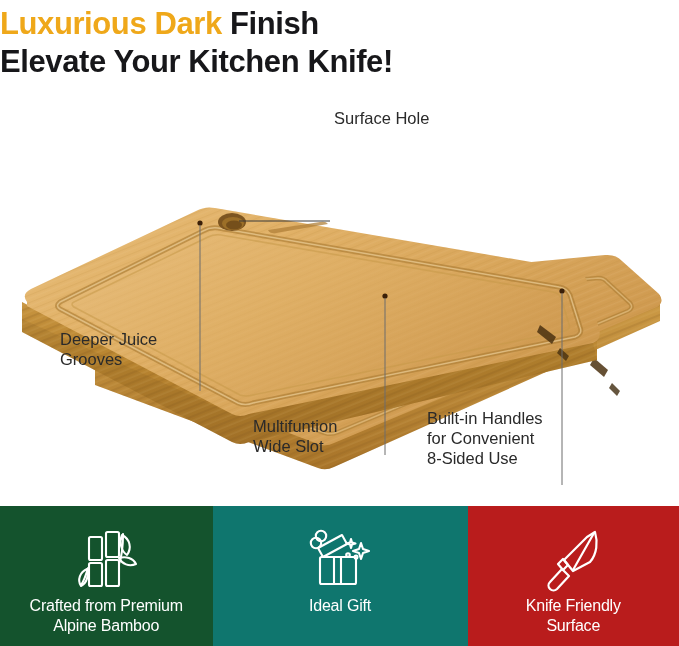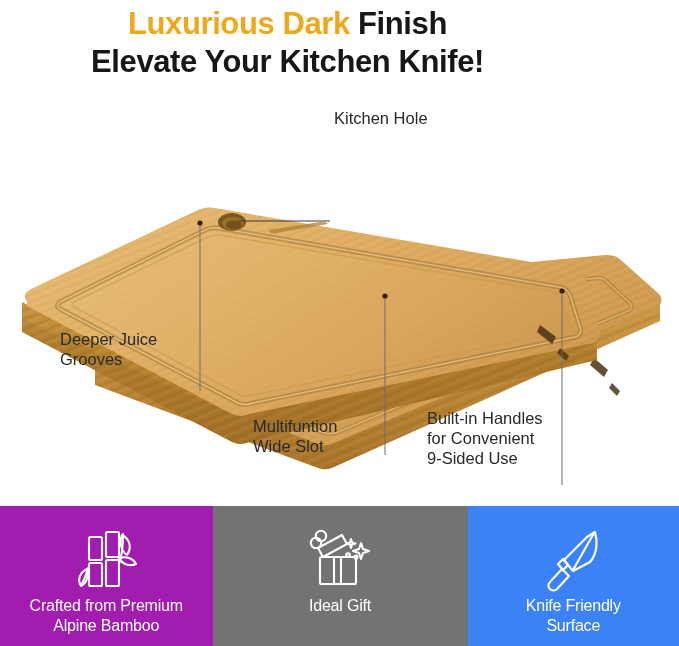--- a/index.html
+++ b/index.html
@@ -8,21 +8,20 @@
     background:#ffffff;
     font-family:"Liberation Sans", sans-serif;
     overflow:hidden;
     position:relative;
   }
   #page{position:relative;width:679px;height:646px;background:#fff;overflow:hidden;}
 
   
   .headline{
     position:absolute;left:0;top:0;width:575px;
-    text-align:center;
   }
   .hl-line1{
     font-size:31px;font-weight:bold;line-height:38px;
     letter-spacing:-0.4px;color:#17171a;
     margin-top:5px;white-space:nowrap;
   }
   .hl-accent{color:#efa81a;}
   .hl-line2{
     font-size:31px;font-weight:bold;line-height:38px;
     letter-spacing:-0.4px;color:#17171a;white-space:nowrap;
@@ -50,23 +49,23 @@
     position:absolute;left:0;top:506px;width:679px;height:140px;
     display:flex;
   }
   .fcell{
     position:relative;
     display:flex;flex-direction:column;
     align-items:center;justify-content:flex-start;
     padding-top:16px;
     box-sizing:border-box;
   }
-  .fcell.f1{width:215px;background:#a21caf;}
-  .fcell.f2{width:258px;background:#737373;}
-  .fcell.f3{width:214px;background:#3b82f6;}
+  .fcell.f1{width:215px;background:#14532d;}
+  .fcell.f2{width:258px;background:#0f766e;}
+  .fcell.f3{width:214px;background:#b91c1c;}
   .ficon{height:74px;display:flex;align-items:center;justify-content:center;}
   .flabel{
     color:#ffffff;font-size:16px;line-height:20px;
     text-align:center;font-weight:400;white-space:pre-line;
     letter-spacing:-0.2px;
     padding:0 6px;
   }
   .f2 .flabel{font-size:16px;}
 </style>
 </head>
@@ -192,28 +191,28 @@
 
         <circle cx="385" cy="201" r="2.6" fill="#3a1f08"></circle>
         <line x1="385" y1="203" x2="385" y2="360" stroke="#6d6d6d" stroke-width="1"></line>
 
         <circle cx="562" cy="196" r="2.6" fill="#3a1f08"></circle>
         <line x1="562" y1="198" x2="562" y2="390" stroke="#6d6d6d" stroke-width="1"></line>
       </g>
     </svg>
   </div>
 
-  <div class="callout" id="callout-hanging-hole">Kitchen Hole</div>
+  <div class="callout" id="callout-hanging-hole">Surface Hole</div>
   <div class="callout" id="callout-juice-grooves">Deeper Juice
 Grooves</div>
   <div class="callout" id="callout-wide-slot">Multifuntion
 Wide Slot</div>
   <div class="callout" id="callout-handles">Built-in Handles
 for Convenient
-9-Sided Use</div>
+8-Sided Use</div>
 
   <div class="featurebar">
 
     <div class="fcell f1">
       <div class="ficon">
         <svg width="72" height="70" viewBox="0 0 72 70" fill="none" stroke="#ffffff" stroke-width="2.1" stroke-linecap="round" stroke-linejoin="round">
 
           <rect x="19" y="13" width="13" height="23" rx="1.5"></rect>
           <rect x="19" y="39" width="13" height="23" rx="1.5"></rect>
 

